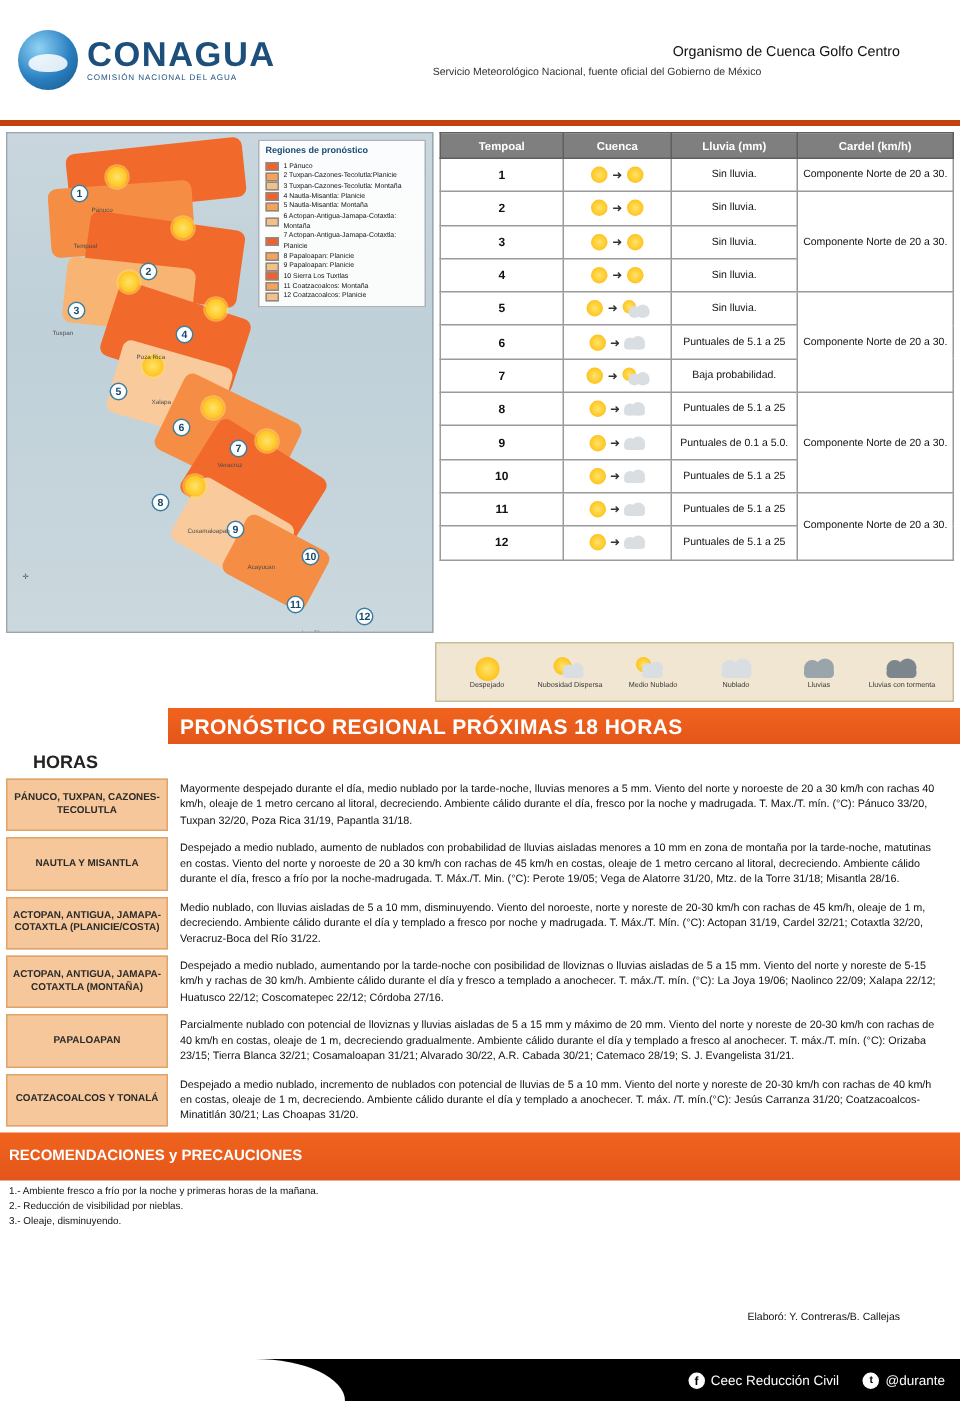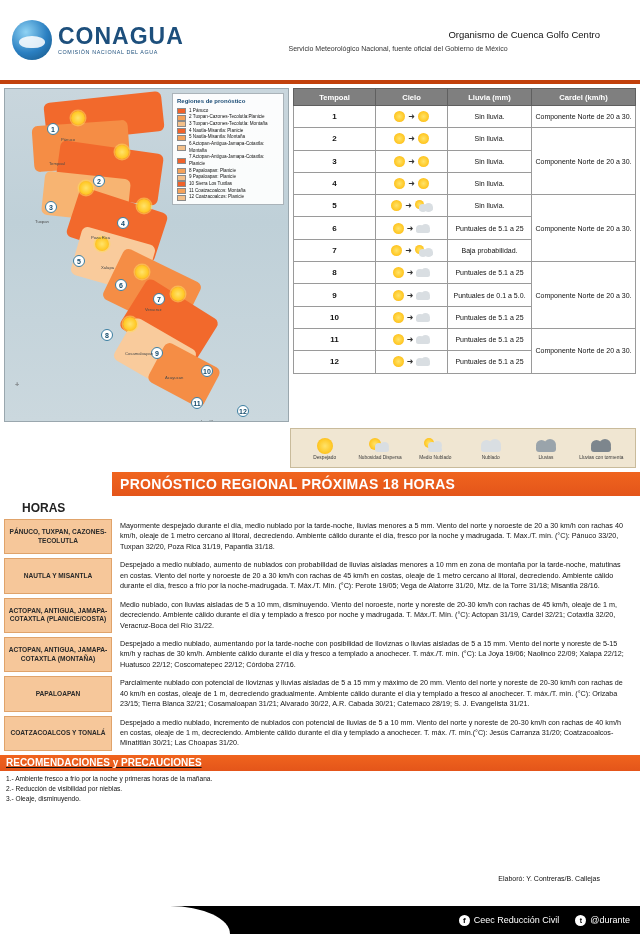--- a/index.html
+++ b/index.html
@@ -208,23 +208,22 @@
   }
   .ctext {
     flex:1; padding: 2px 6px 2px 8px;
     font-size: 7.2px; line-height: 1.45; color:#111; text-align:left;
   }
 
   
   .recbar {
     margin-top: 4px;
     background: linear-gradient(180deg,#f0641e 0%, #e4551a 100%);
-    height: 16px; display:flex; align-items:center;
+    height: 32px; display:flex; align-items:center;
     padding-left: 6px;
-    text-decoration: underline;
   }
   .recbar span{ color:#fff; font-size:10px; font-weight:bold;}
   .reclist { padding: 3px 6px 0 6px; font-size: 6.6px; line-height:1.55; color:#111;}
   .elab { position:absolute; right: 40px; bottom: 52px; font-size:7px; color:#111;}
 
   
   .footer {
     position:absolute; left:0; bottom:0; width:100%; height:28px;
     background:#000; color:#fff;
     display:flex; align-items:center; justify-content:flex-end;
@@ -361,21 +360,21 @@
           <span>12 Coatzacoalcos: Planicie</span>
         </div>
     </div>
   </div>
 
   <div class="table-wrap">
     <table class="fc">
       <thead>
         <tr>
           <th class="col-reg">Tempoal</th>
-          <th class="col-cielo">Cielo</th>
+          <th class="col-cielo">Cuenca</th>
           <th class="col-lluvia">Lluvia (mm)</th>
           <th class="col-viento">Cardel (km/h)</th>
         </tr>
       </thead>
       <tbody>
         <tr>
           <td class="reg">1</td>
           <td>
               <div class="cell-ic">
                 <span class="ic ic-sun"></span>

